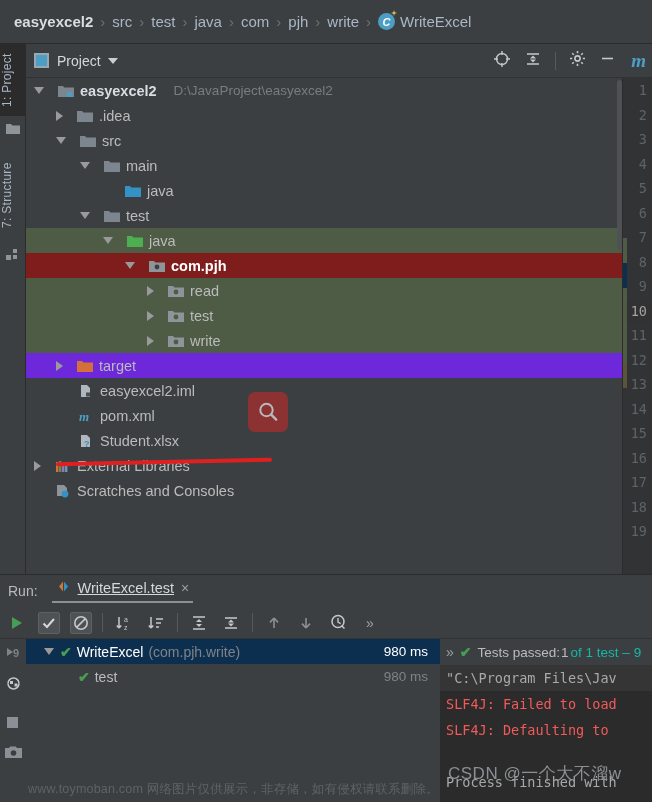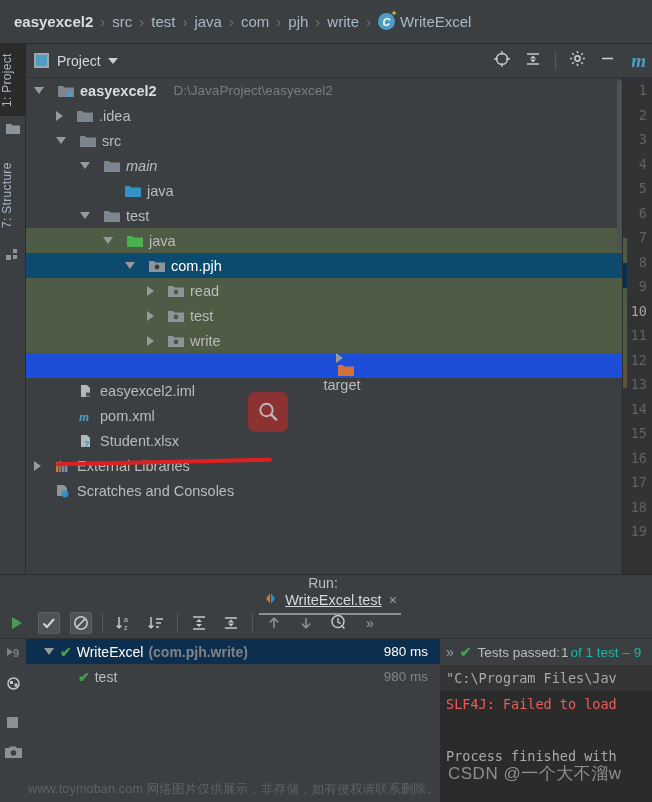--- a/index.html
+++ b/index.html
@@ -73,22 +73,22 @@
   
   #tree {
     position: absolute; left: 26px; top: 78px; width: 596px; height: 496px;
     background: #3c3f41; overflow: hidden;
   }
   .row {
     height: 25px; display: flex; align-items: center;
     font-size: 14.5px; color: #bbbbbb; white-space: nowrap; position: relative;
   }
   .row.test-src { background: #4e5b45; }
-  .row.selected { background: #0c4a6e; color: #ffffff; }
-  .row.target-row { background: #1d4ed8; flex-direction: column; }
+  .row.selected { background: #7f1d1d; color: #ffffff; font-weight: bold; }
+  .row.target-row { background: #6d28d9; }
   .arrow {
     width: 0; height: 0; flex: 0 0 auto;
     border-top: 5px solid transparent; border-bottom: 5px solid transparent;
     border-left: 7px solid #9a9a9a;
   }
   .arrow.open {
     border-left: 5px solid transparent; border-right: 5px solid transparent;
     border-top: 7px solid #9a9a9a; border-bottom: 0;
   }
   .fico { width: 16px; height: 14px; flex: 0 0 auto; }
@@ -107,21 +107,21 @@
     padding-right: 5px; font-family: "DejaVu Sans Mono", monospace;
   }
   .lineno.cur { color: #a4a3a3; background: #323232; }
   .gmark { position: absolute; left: 0; width: 4px; }
 
   
   #run-panel {
     position: absolute; left: 0; top: 574px; width: 652px; height: 228px;
     background: #3c3f41; border-top: 1px solid #2b2b2b;
   }
-  #run-tabbar { height: 32px; display: flex; align-items: center; padding-left: 8px; flex-direction: column; }
+  #run-tabbar { height: 32px; display: flex; align-items: center; padding-left: 8px; }
   .run-label { font-size: 14px; color: #bbbbbb; margin-right: 14px; }
   .run-tab { display: flex; align-items: center; position: relative; padding: 0 4px 6px 4px; }
   .run-tab-text { font-size: 14.5px; color: #d4d8dc; margin: 0 7px; text-decoration: underline; }
   .run-tab-underline { position: absolute; left: 0; bottom: 0; width: 100%; height: 2px; background: #8d9196; }
   .tab-close { color: #9aa0a6; font-size: 14px; }
 
   #run-toolbar {
     height: 32px; display: flex; align-items: center; gap: 10px;
     padding-left: 6px; border-bottom: 1px solid #323232;
   }
@@ -134,21 +134,21 @@
   #test-tree { width: 414px; height: 164px; background: #3c3f41; position: relative; }
   .trow {
     height: 25px; display: flex; align-items: center; font-size: 14px;
     color: #bbbbbb; position: relative; padding-left: 18px;
   }
   .trow.sel { background: #0d2f4f; color: #fff; }
   .dur { position: absolute; right: 12px; font-size: 13.5px; }
   .dur.sel { color: #ffffff; }
   .dur.dim { color: #7e8387; }
   .check { color: #499c54; font-size: 14px; font-weight: bold; margin-right: 5px; }
-  .pkg { color: #7e8387; margin-left: 5px; font-weight: bold; }
+  .pkg { color: #7e8387; margin-left: 5px; }
 
   #console { flex: 1; background: #2b2b2b; position: relative; overflow: hidden; }
   #console-status {
     height: 26px; background: #3c3f41; display: flex; align-items: center;
     font-size: 13.5px; color: #bbbbbb; padding-left: 6px; gap: 6px;
   }
   .chev { color: #9aa0a6; font-size: 14px; }
   .cline {
     font-family: "DejaVu Sans Mono", monospace; font-size: 13.5px;
     white-space: nowrap; padding-left: 6px; height: 26px;
@@ -281,21 +281,21 @@
   <div class="row" style="padding-left:30px;">
     <span class="arrow open"></span>
     <span class="fico" style="margin-left:14px;">
       <svg width="16" height="14" viewBox="0 0 16 14">
           <path d="M0 2h5l1.4 1.6H16V13H0z" fill="#7d868e"></path>
         </svg>
     </span>
     <span class="lbl">src</span>
   </div>
 
-  <div class="row" style="padding-left:54px;font-style:italic;">
+  <div class="row" style="padding-left:54px;">
     <span class="arrow open"></span>
     <span class="fico" style="margin-left:14px;">
       <svg width="16" height="14" viewBox="0 0 16 14">
           <path d="M0 2h5l1.4 1.6H16V13H0z" fill="#7d868e"></path>
         </svg>
     </span>
     <span class="lbl">main</span>
   </div>
 
   <div class="row" style="padding-left:99px;">
@@ -596,20 +596,21 @@
     <div id="console">
       <div id="console-status">
         <span class="chev">»</span>
         <span style="color:#499c54; font-size:14px; font-weight:bold;">✔</span>
         <span>Tests passed: </span>
         <span style="color:#bbbbbb; margin-left:-5px;">1</span>
         <span style="color:#14b8a6; margin-left:-4px;"> of 1 test – 9</span>
       </div>
       <div class="cline cmd">"C:\Program Files\Jav</div>
       <div class="cline err">SLF4J: Failed to load</div>
+      <div class="cline err">SLF4J: Defaulting to</div>
       <div class="cline">&nbsp;</div>
       <div class="cline" style="color:#a9a9a9;">Process finished with</div>
     </div>
   </div>
 </div>
 
 <div id="search-overlay">
   <svg width="24" height="24" viewBox="0 0 24 24">
     <circle cx="10.5" cy="10" r="6.2" fill="none" stroke="#b9b9b9" stroke-width="2"></circle>
     <path d="M15.2 14.6l5 5" stroke="#b9b9b9" stroke-width="2.4" stroke-linecap="round"></path>

